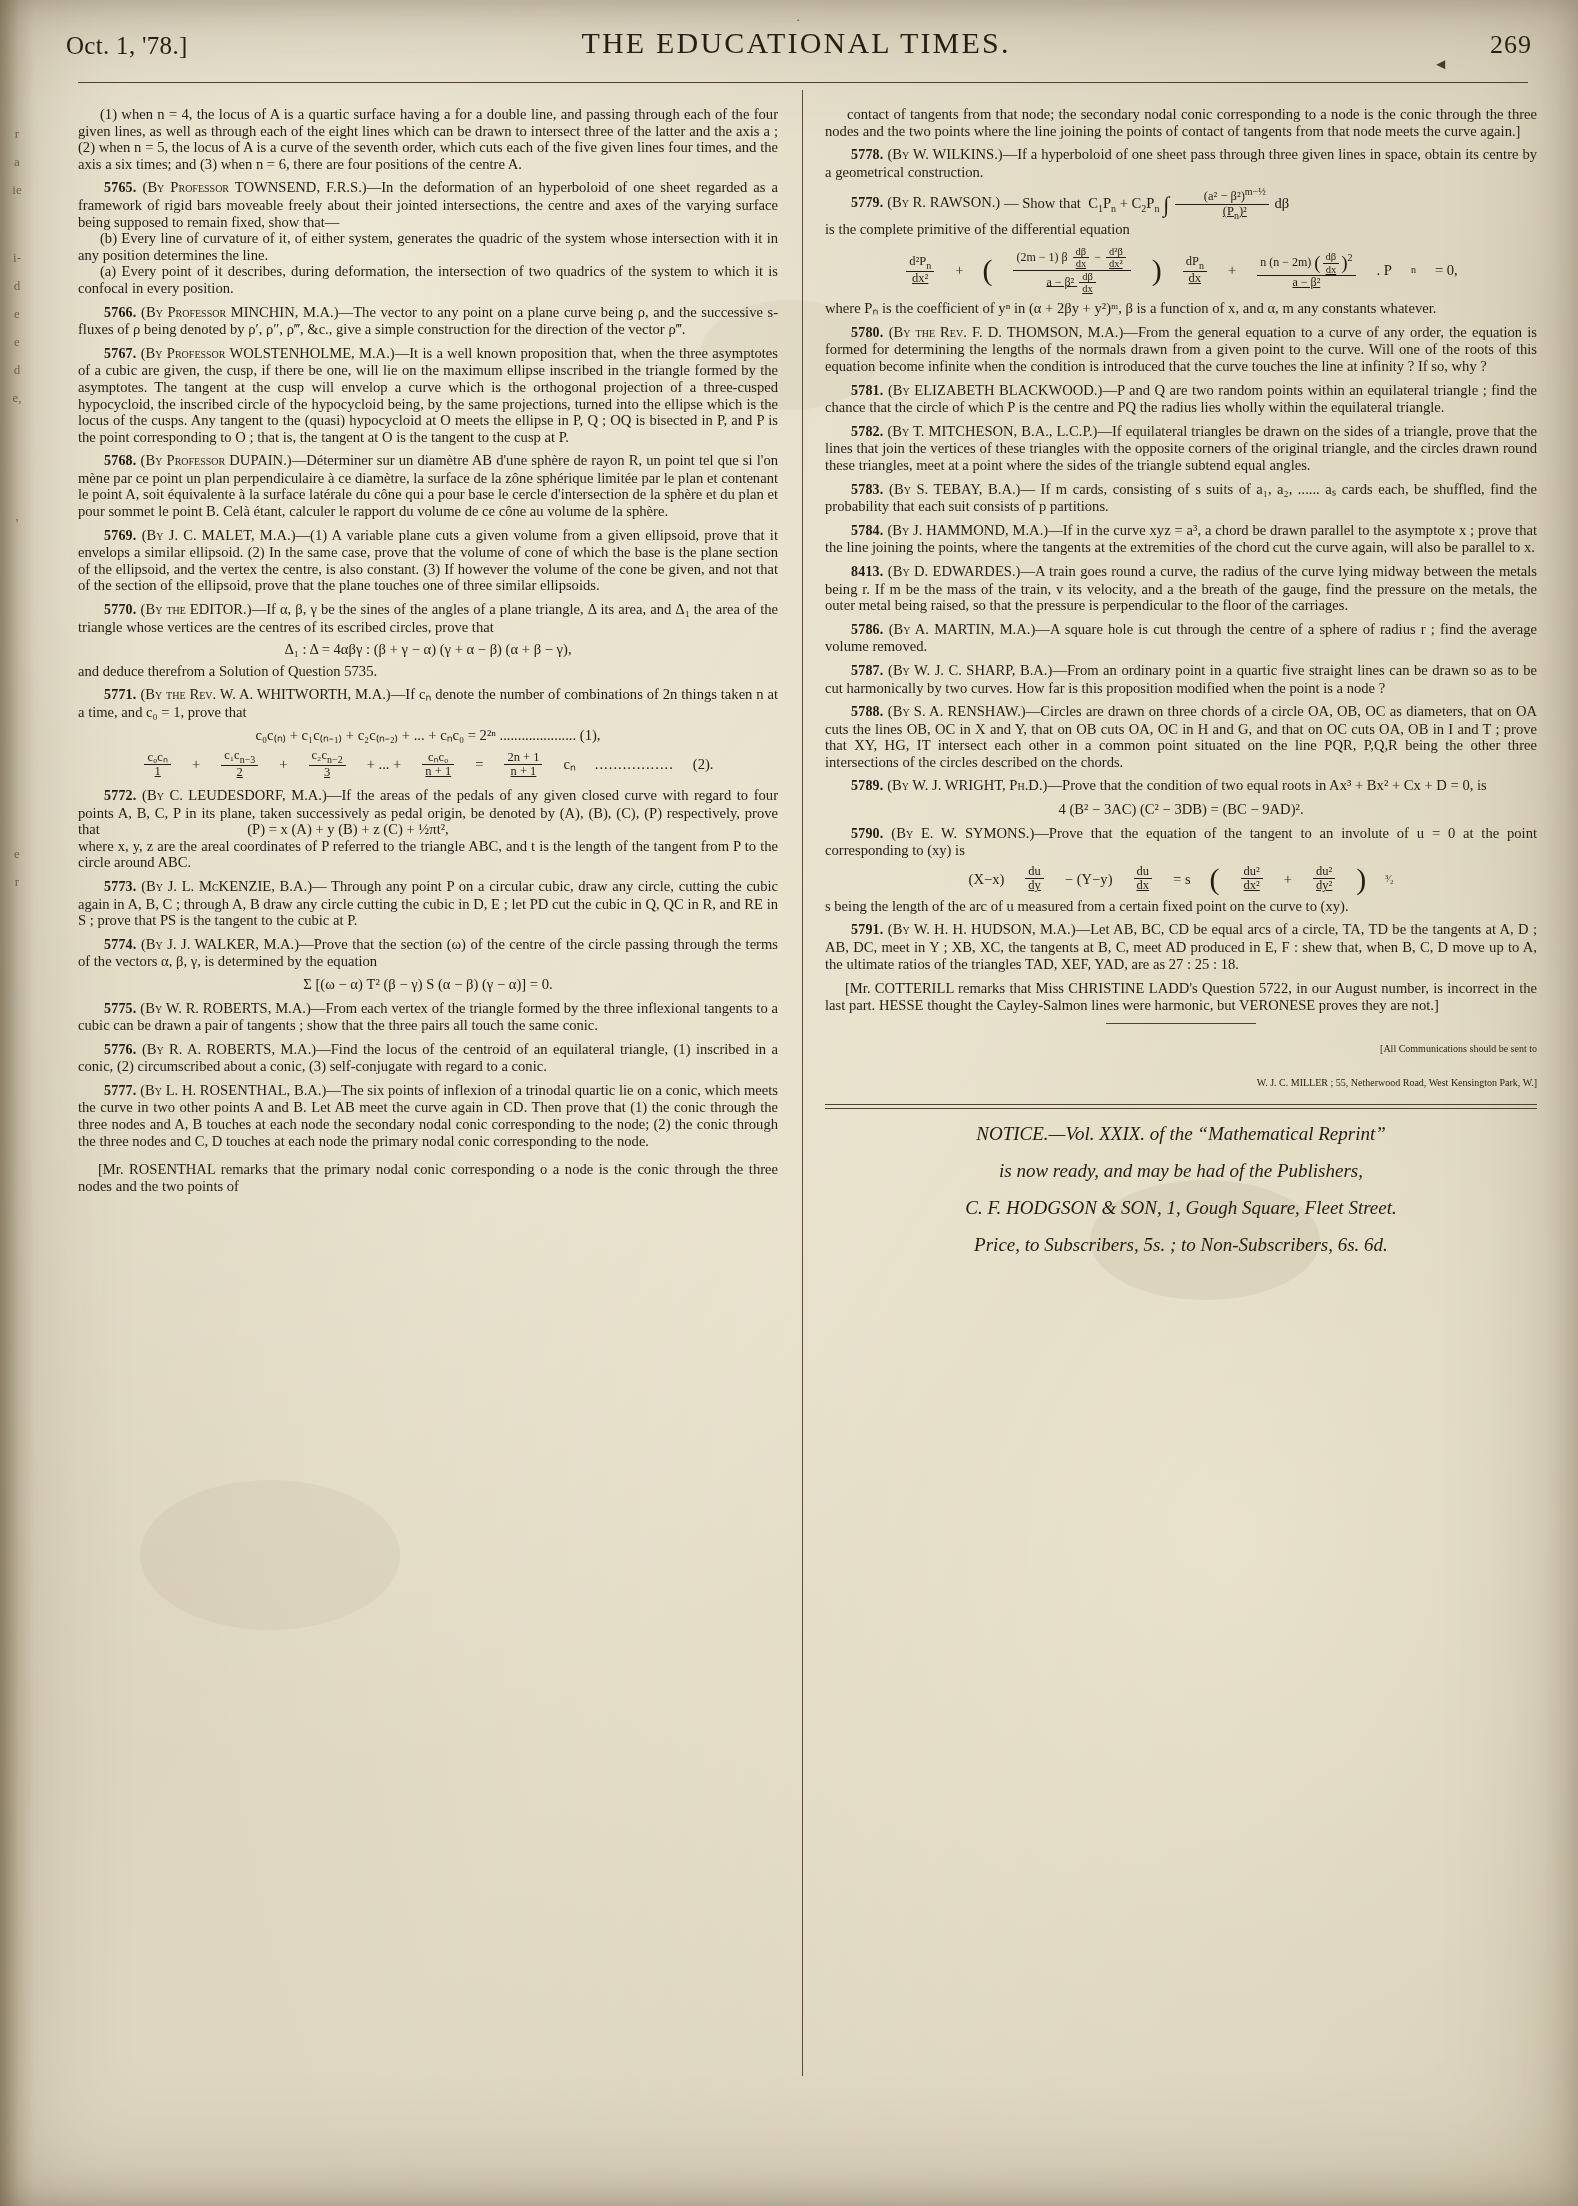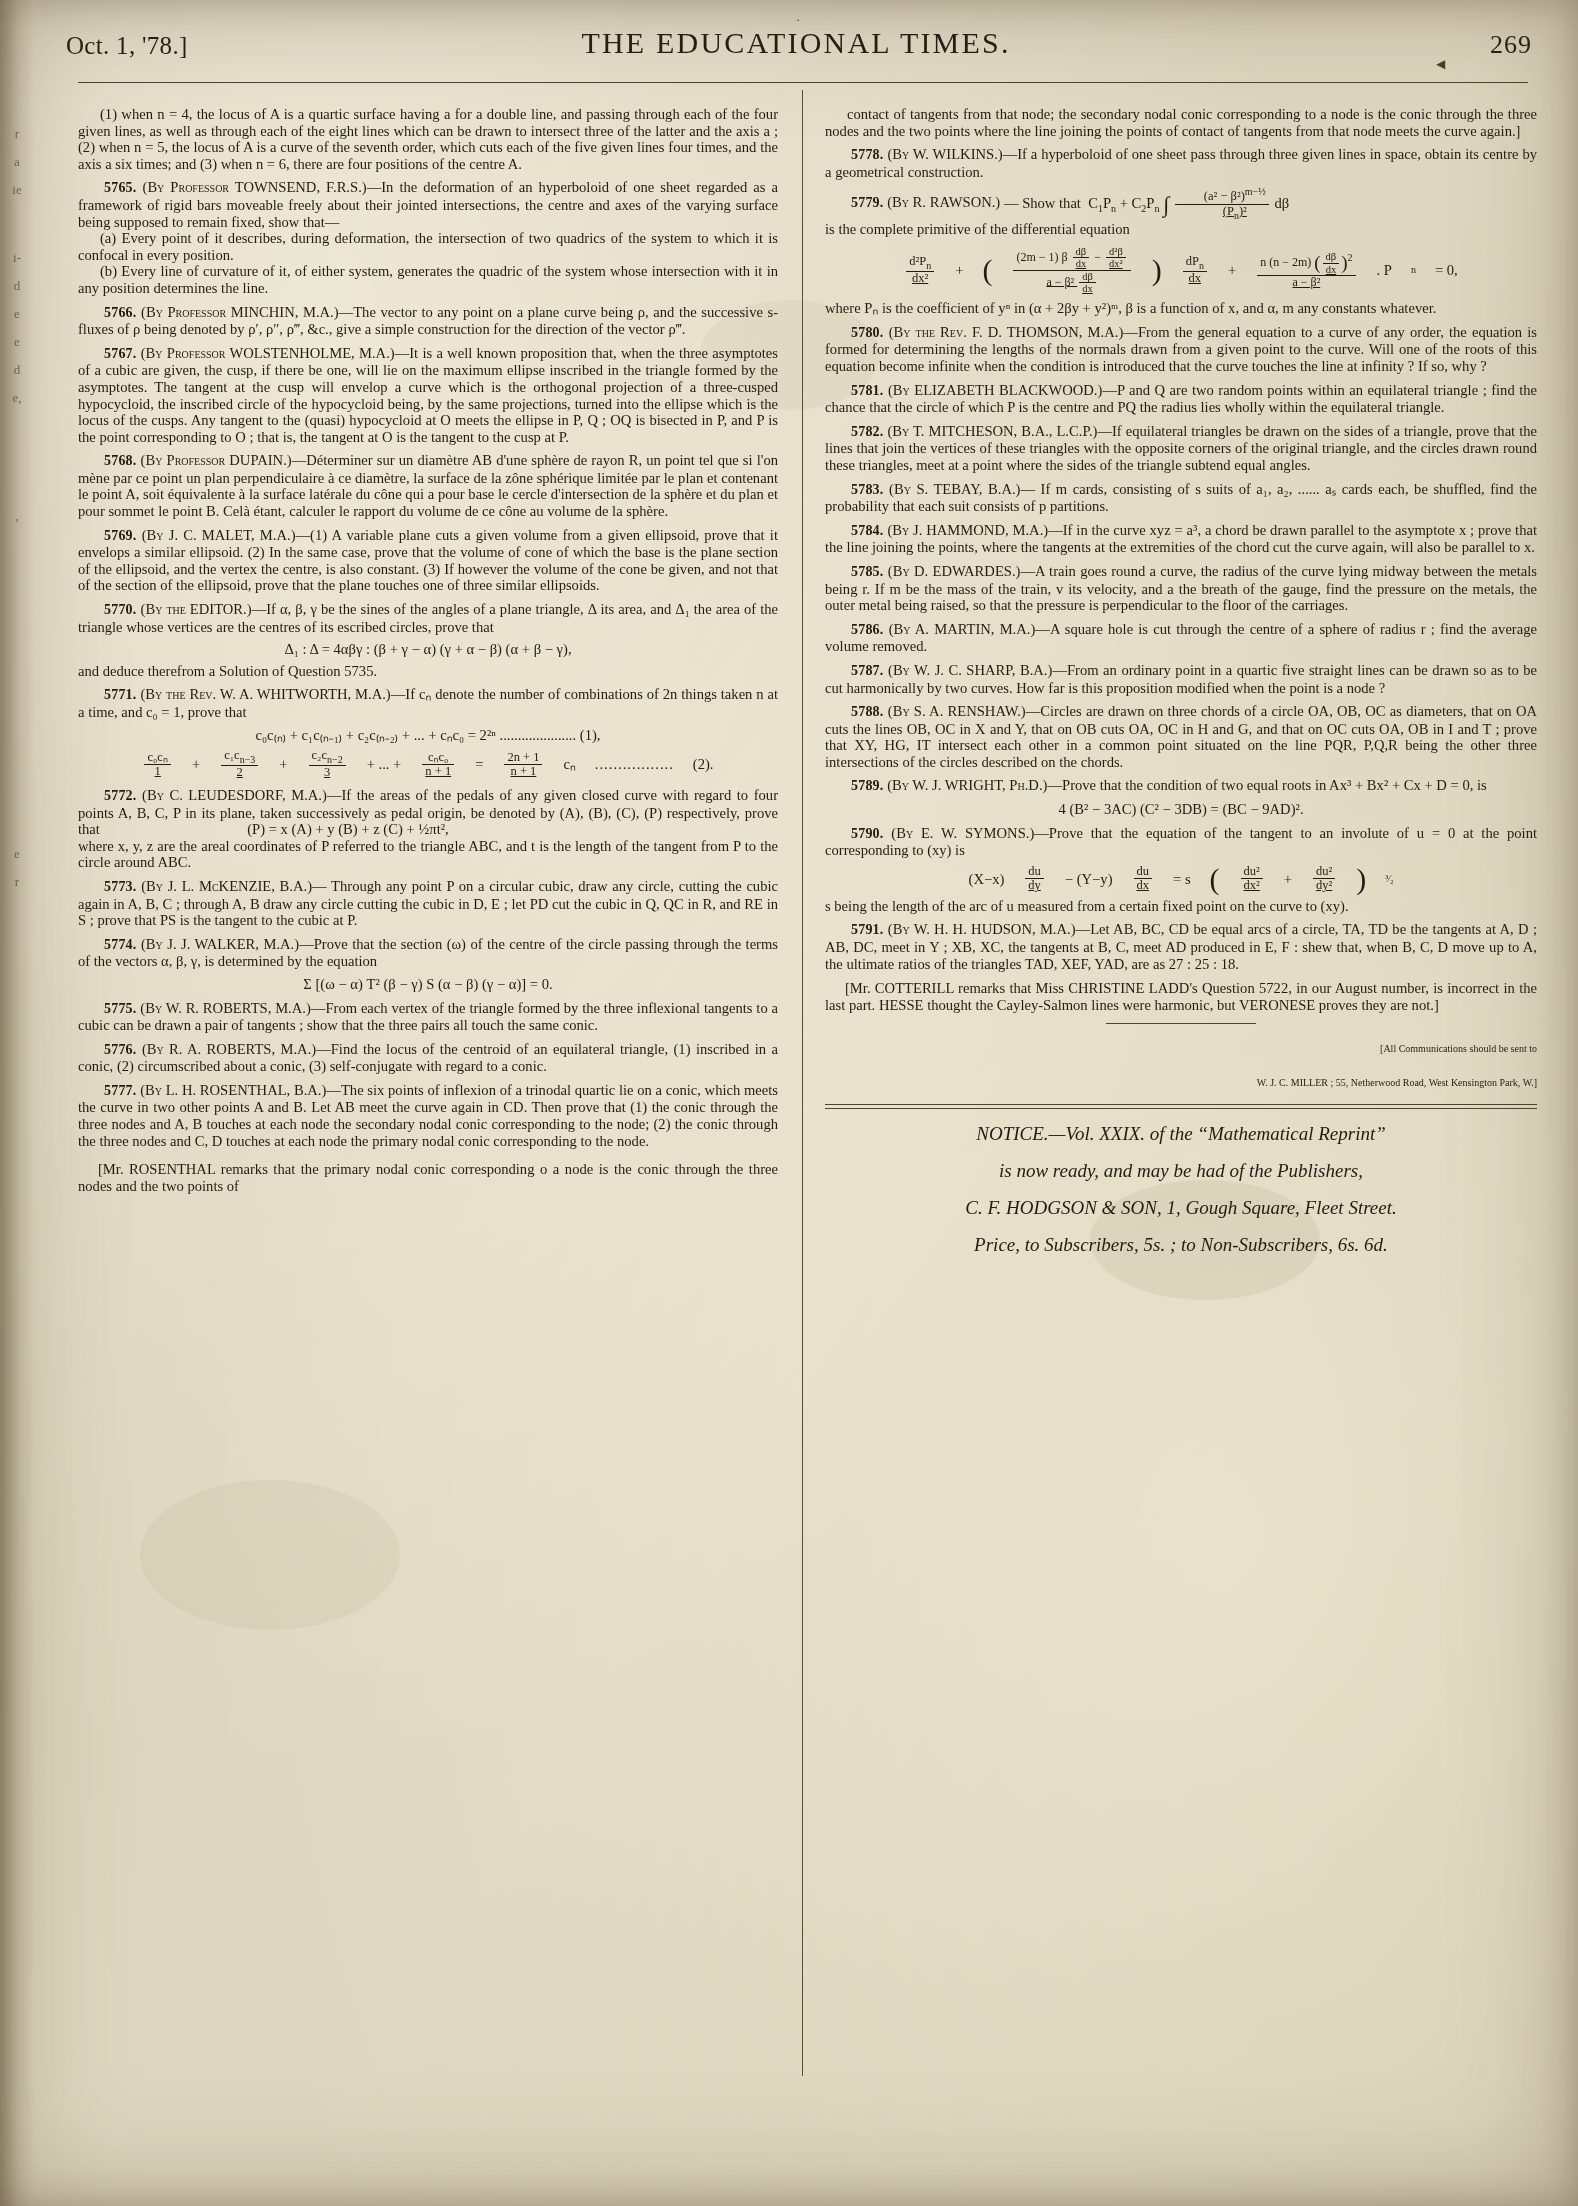--- a/index.html
+++ b/index.html
@@ -140,22 +140,22 @@
     <div class="vrule"></div>
 
     <div class="col left">
 
       <p>(1) when n = 4, the locus of A is a quartic surface having a for a double line, and passing through each of the four given lines, as well as through each of the eight lines which can be drawn to intersect three of the latter and the axis a ; (2) when n = 5, the locus of A is a curve of the seventh order, which cuts each of the five given lines four times, and the axis a six times; and (3) when n = 6, there are four positions of the centre A.</p>
 
       <p class="q">
         <span class="qnum">5765.</span>
         <span class="sc">(By Professor TOWNSEND, F.R.S.)</span><span>—In the deformation of an hyperboloid of one sheet regarded as a framework of rigid bars moveable freely about their jointed intersections, the centre and axes of the varying surface being supposed to remain fixed, show that—</span>
       </p>
+      <p>(b) Every line of curvature of it, of either system, generates the quadric of the system whose intersection with it in any position determines the line.</p>
       <p>(a) Every point of it describes, during deformation, the intersection of two quadrics of the system to which it is confocal in every position.</p>
-      <p>(b) Every line of curvature of it, of either system, generates the quadric of the system whose intersection with it in any position determines the line.</p>
 
       <p class="q">
         <span class="qnum">5766.</span>
         <span class="sc">(By Professor MINCHIN, M.A.)</span><span>—The vector to any point on a plane curve being ρ, and the successive s-fluxes of ρ being denoted by ρ′, ρ″, ρ‴, &amp;c., give a simple construction for the direction of the vector ρ‴.</span>
       </p>
 
       <p class="q">
         <span class="qnum">5767.</span>
         <span class="sc">(By Professor WOLSTENHOLME, M.A.)</span><span>—It is a well known proposition that, when the three asymptotes of a cubic are given, the cusp, if there be one, will lie on the maximum ellipse inscribed in the triangle formed by the asymptotes. The tangent at the cusp will envelop a curve which is the orthogonal projection of a three-cusped hypocycloid, the inscribed circle of the hypocycloid being, by the same projections, turned into the ellipse which is the locus of the cusps. Any tangent to the (quasi) hypocycloid at O meets the ellipse in P, Q ; OQ is bisected in P, and P is the point corresponding to O ; that is, the tangent at O is the tangent to the cusp at P.</span>
       </p>
@@ -302,21 +302,21 @@
         <span class="qnum">5783.</span>
         <span class="sc">(By S. TEBAY, B.A.)</span><span>— If m cards, consisting of s suits of a₁, a₂, ...... aₛ cards each, be shuffled, find the probability that each suit consists of p partitions.</span>
       </p>
 
       <p class="q">
         <span class="qnum">5784.</span>
         <span class="sc">(By J. HAMMOND, M.A.)</span><span>—If in the curve xyz = a³, a chord be drawn parallel to the asymptote x ; prove that the line joining the points, where the tangents at the extremities of the chord cut the curve again, will also be parallel to x.</span>
       </p>
 
       <p class="q">
-        <span class="qnum">5785.</span>
+        <span class="qnum">8413.</span>
         <span class="sc">(By D. EDWARDES.)</span><span>—A train goes round a curve, the radius of the curve lying midway between the metals being r. If m be the mass of the train, v its velocity, and a the breath of the gauge, find the pressure on the metals, the outer metal being raised, so that the pressure is perpendicular to the floor of the carriages.</span>
       </p>
 
       <p class="q">
         <span class="qnum">5786.</span>
         <span class="sc">(By A. MARTIN, M.A.)</span><span>—A square hole is cut through the centre of a sphere of radius r ; find the average volume removed.</span>
       </p>
 
       <p class="q">
         <span class="qnum">5787.</span>

